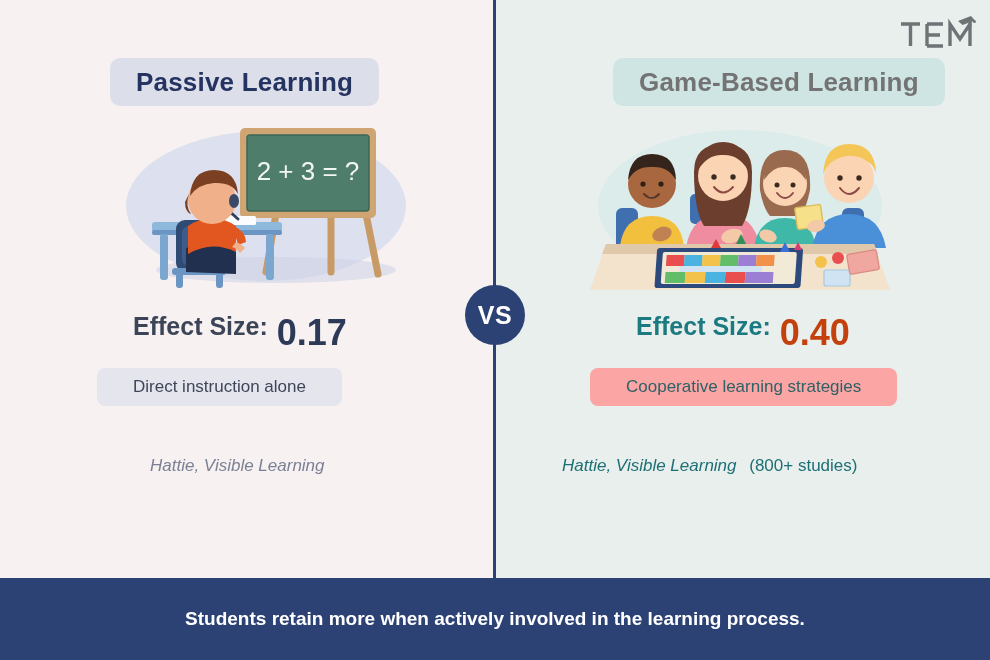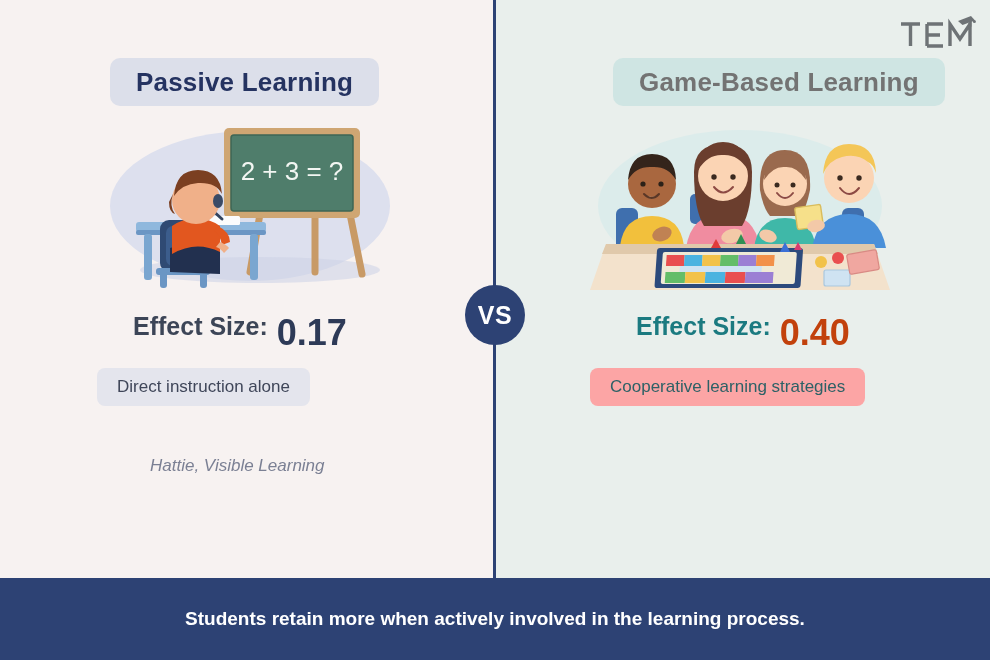--- a/index.html
+++ b/index.html
@@ -84,21 +84,21 @@
     margin-left: 33px;
   }
 
   
   .illustration {
     position: absolute;
     top: 122px;
     width: 300px;
     height: 168px;
   }
-  #illustration-left  { left: 100px; }
+  #illustration-left  { left: 116px; }
   #illustration-right { left: 590px; }
 
   
   .effect-row {
     position: absolute;
     top: 312px;
     height: 40px;
     display: flex;
     align-items: flex-start;
     white-space: nowrap;
@@ -123,21 +123,21 @@
   .caption-pill {
     position: absolute;
     top: 368px;
     height: 38px;
     border-radius: 8px;
     display: flex;
     align-items: center;
     justify-content: center;
     font-size: 17px;
     white-space: nowrap;
-    padding: 0 20px;
+    padding: 0 36px;
   }
   #caption-pill-left {
     left: 97px;
     background: #e4e5ed;
     color: #3f4659;
   }
   #caption-pill-right {
     left: 590px;
     background: #fca5a5;
     color: #2d6166;
@@ -380,20 +380,24 @@
     <span class="effect-label">Effect Size:</span>
     <span class="effect-value">0.40</span>
   </div>
 
   <div class="caption-pill" id="caption-pill-left">Direct instruction alone</div>
 
   <div class="caption-pill" id="caption-pill-right">Cooperative learning strategies</div>
 
   <div class="citation" id="citation-left">Hattie, Visible Learning</div>
 
+  <div class="citation" id="citation-right">
+    <span class="cite-src">Hattie, Visible Learning</span>
+    <span class="cite-extra">(800+ studies)</span>
+  </div>
 
   <div id="bottom-banner">
     <span id="banner-text">Students retain more when actively involved in the learning process.</span>
   </div>
 
   <div id="vs-badge">VS</div>
 
 </div>
 
 </body></html>

